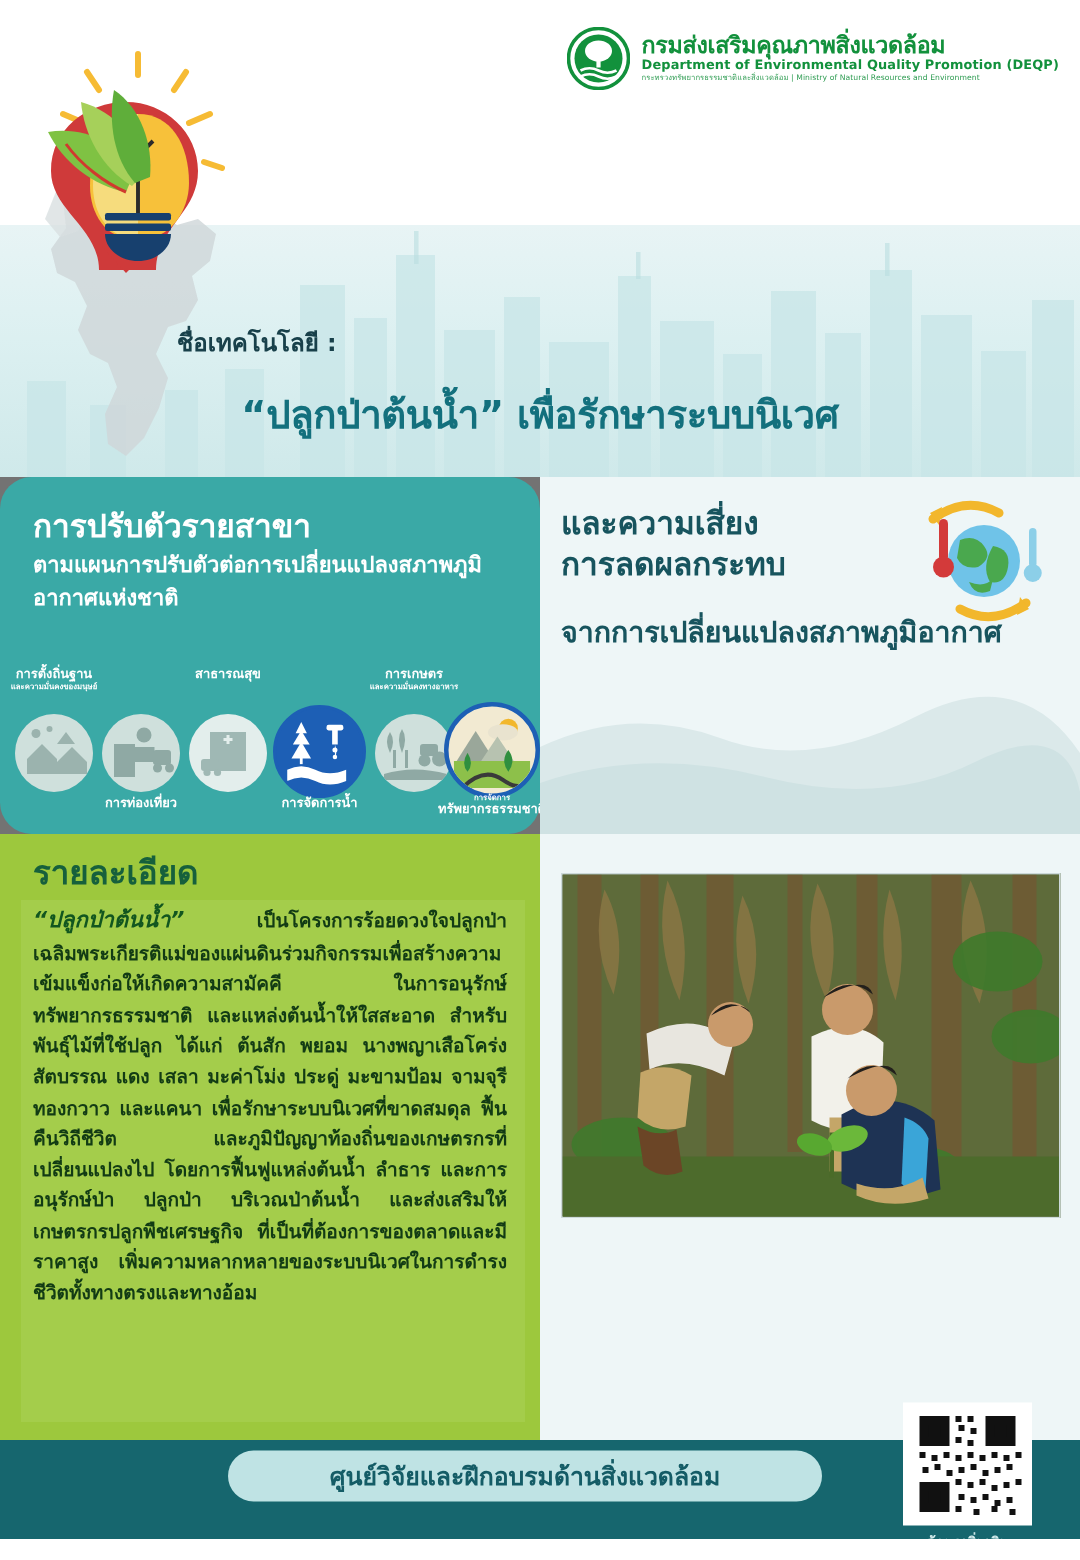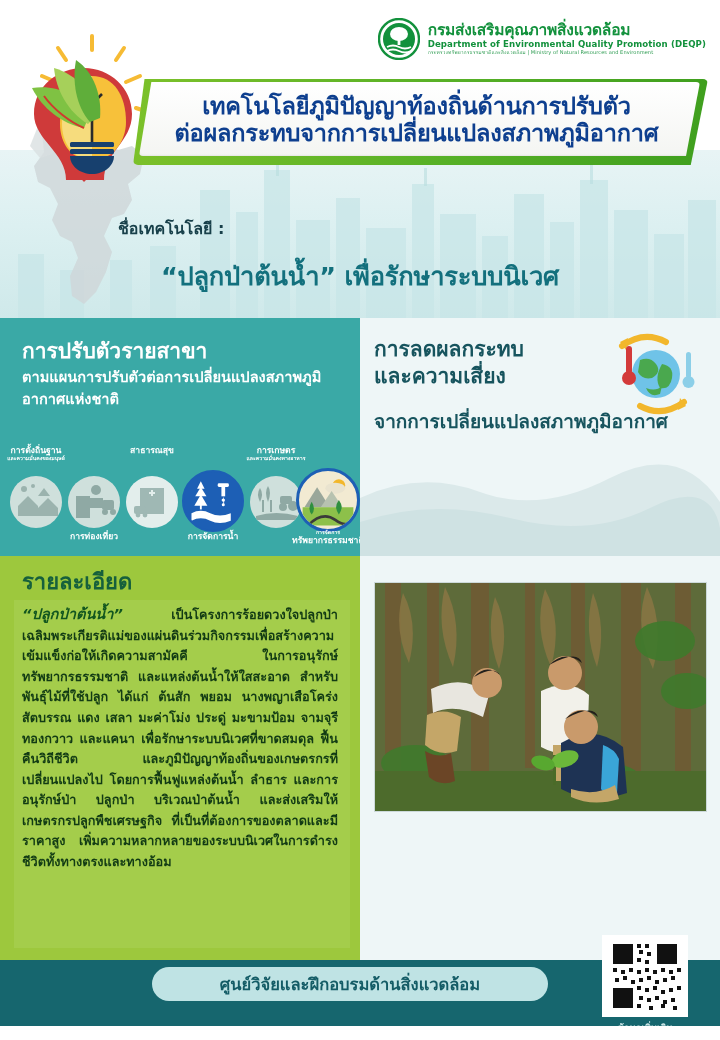--- a/index.html
+++ b/index.html
@@ -56,21 +56,21 @@
   .emblem { position:absolute; left:14px; top:32px; width:160px; height:165px; }
 
   .tech-label { position:absolute; left:118px; top:216px; font-size:16px; font-weight:bold; color:#18404a; }
   .tech-name {
     position:absolute; left:0; top:256px; width:720px; text-align:center;
     font-size:25.5px; font-weight:bold; color:#13707d; letter-spacing:-.2px;
   }
 
   
   .band { position:absolute; left:0; top:318px; width:720px; height:238px; }
-  .band-left { position:absolute; left:0; top:0; width:360px; height:238px; background:#3aa9a6; }
+  .band-left { position:absolute; left:0; top:0; width:360px; height:238px; background:#3aa9a6;border-radius:21px; }
   .band-right { position:absolute; left:360px; top:0; width:360px; height:238px; background:#eef6f7; overflow:hidden; }
   .band-right-hills { position:absolute; left:0; bottom:0; width:360px; height:120px; }
 
   .bl-h1 { position:absolute; left:22px; top:16px; font-size:21px; font-weight:bold; color:#ffffff; }
   .bl-h2 { position:absolute; left:22px; top:48px; width:330px; font-size:14.6px; font-weight:bold; color:#ffffff; line-height:1.5; }
 
   .br-h1 { position:absolute; left:14px; top:18px; width:250px; font-size:21px; font-weight:bold; color:#17545e; line-height:1.28; }
   .br-h2 { position:absolute; left:14px; top:88px; width:340px; font-size:19px; font-weight:bold; color:#17545e; }
   .br-globe { position:absolute; right:18px; top:12px; width:96px; height:92px; }
   .br-sub {
@@ -198,28 +198,20 @@
         <path d="M9 29 Q15 26 21 29 T33 29" stroke="#ffffff" stroke-width="1.8" fill="none"></path>
         <path d="M9 33 Q15 30 21 33 T33 33" stroke="#ffffff" stroke-width="1.8" fill="none"></path>
       </svg>
       <div class="logo-text">
         <div class="logo-th">กรมส่งเสริมคุณภาพสิ่งแวดล้อม</div>
         <div class="logo-en">Department of Environmental Quality Promotion (DEQP)</div>
         <div class="logo-sub">กระทรวงทรัพยากรธรรมชาติและสิ่งแวดล้อม | Ministry of Natural Resources and Environment</div>
       </div>
     </div>
 
-    <div class="ribbon">
-      <div class="ribbon-green"></div>
-      <div class="ribbon-white"></div>
-      <div class="ribbon-txt">
-        <div class="ribbon-l1">เทคโนโลยีภูมิปัญญาท้องถิ่นด้านการปรับตัว</div>
-        <div class="ribbon-l2">ต่อผลกระทบจากการเปลี่ยนแปลงสภาพภูมิอากาศ</div>
-      </div>
-    </div>
 
     <div class="tech-label">ชื่อเทคโนโลยี :</div>
     <div class="tech-name">“ปลูกป่าต้นน้ำ” เพื่อรักษาระบบนิเวศ</div>
   </div>
 
   <div class="band">
 
     <div class="band-left">
       <div class="bl-h1">การปรับตัวรายสาขา</div>
       <div class="bl-h2">ตามแผนการปรับตัวต่อการเปลี่ยนแปลงสภาพภูมิอากาศแห่งชาติ</div>
@@ -344,22 +336,22 @@
 
       </div>
     </div>
 
     <div class="band-right">
       <svg class="band-right-hills" viewBox="0 0 360 120" preserveAspectRatio="none">
         <path d="M0 62 Q60 34 120 56 T250 42 T360 66 L360 120 L0 120 Z" fill="#dbe9ea"></path>
         <path d="M0 86 Q70 62 150 82 T290 72 T360 92 L360 120 L0 120 Z" fill="#cfe2e3"></path>
       </svg>
       <div class="br-h1">
+        <div>และความเสี่ยง</div>
         <div>การลดผลกระทบ</div>
-        <div>และความเสี่ยง</div>
       </div>
       <div class="br-h2">จากการเปลี่ยนแปลงสภาพภูมิอากาศ</div>
 
       <svg class="br-globe" viewBox="0 0 96 92">
         <path d="M16 16 q22 -16 44 -4" stroke="#f2b72c" stroke-width="6" fill="none" stroke-linecap="round"></path>
         <path d="M14 12 L22 8 L20 20 Z" fill="#f2b72c"></path>
         <path d="M78 72 q-22 16 -44 4" stroke="#f2b72c" stroke-width="6" fill="none" stroke-linecap="round"></path>
         <path d="M80 76 L72 80 L74 68 Z" fill="#f2b72c"></path>
         <circle cx="50" cy="44" r="24" fill="#6fc3e8"></circle>
         <path d="M34 30 q10 -4 16 4 t-4 14 q-10 2 -14 -6 Z" fill="#4aa84e"></path>

